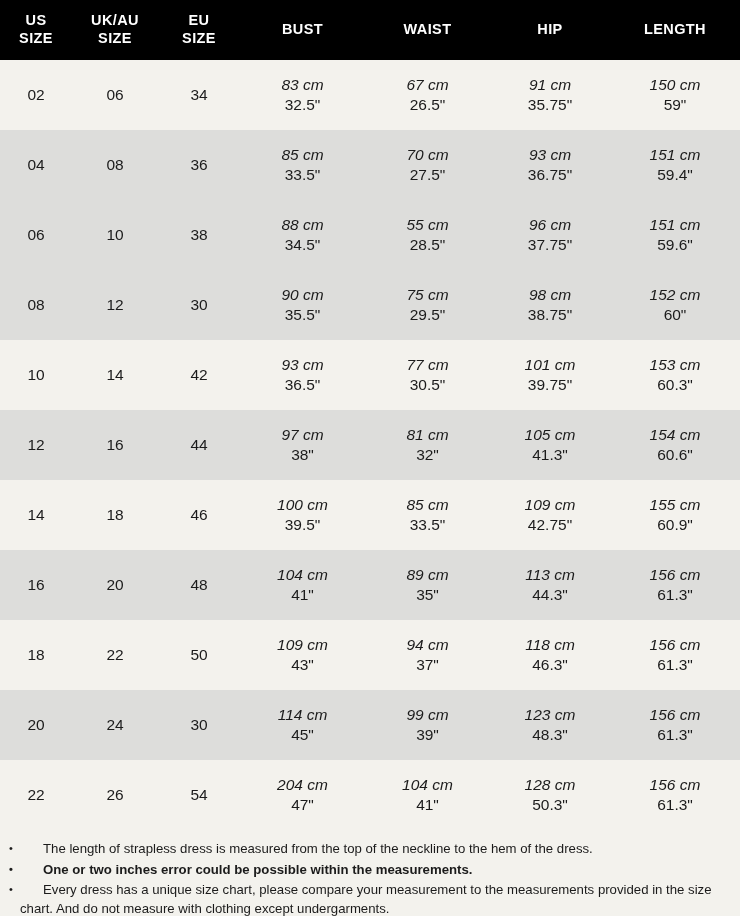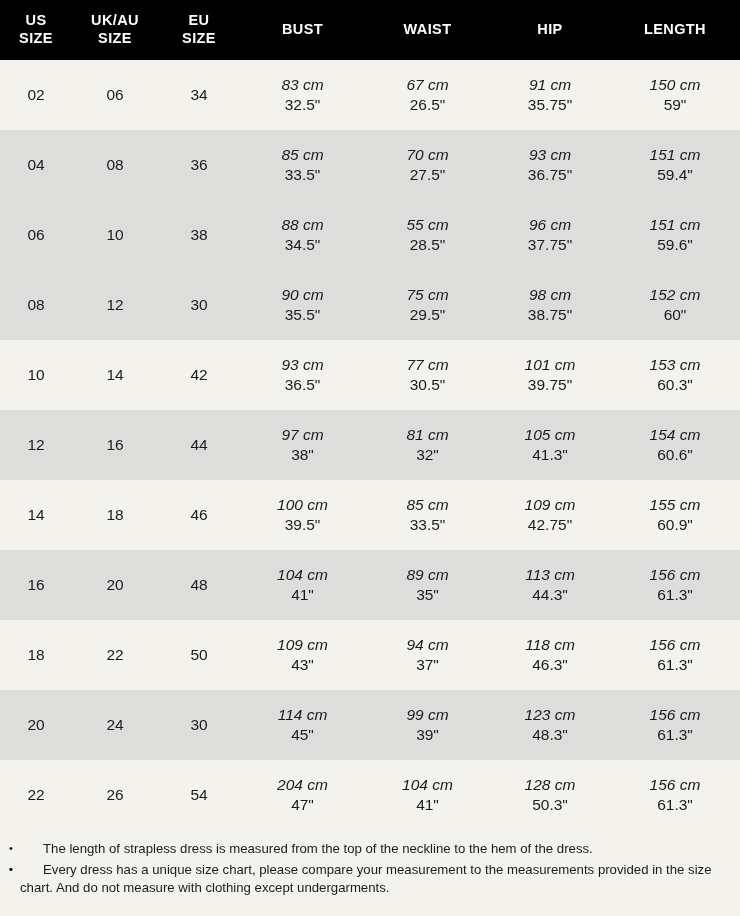--- a/index.html
+++ b/index.html
@@ -377,20 +377,21 @@
     </tbody>
   </table>
 
   <div class="notes">
     <span class="note">
       <span class="bullet">•</span>
       <span class="note-text">The length of strapless dress is measured from the top of the neckline to the hem of the dress.</span>
     </span>
     <span class="note bold">
       <span class="bullet">•</span>
+      <span class="note-text">One or two inches error could be possible within the measurements.</span>
     </span>
     <span class="note">
       <span class="bullet">•</span>
       <span class="note-text">Every dress has a unique size chart, please compare your measurement to the measurements provided in the size chart. And do not measure with clothing except undergarments.</span>
     </span>
   </div>
 
 </div>
 
 </body></html>

